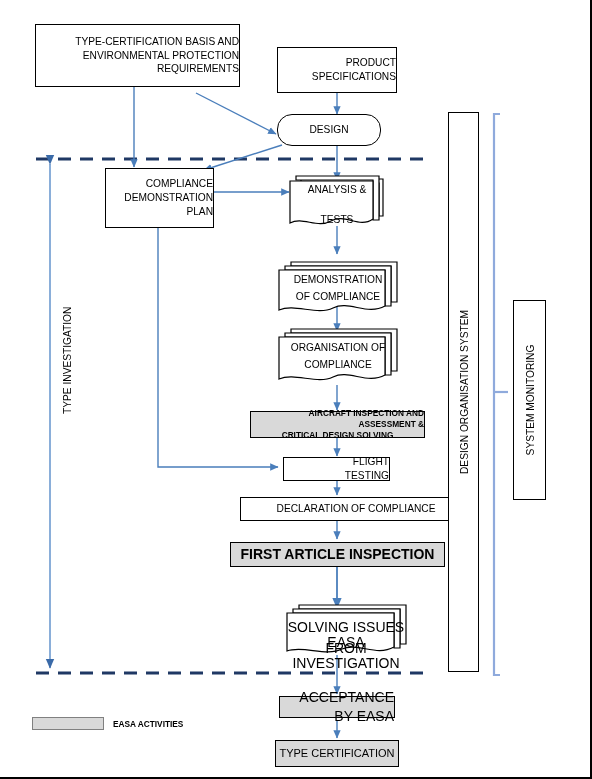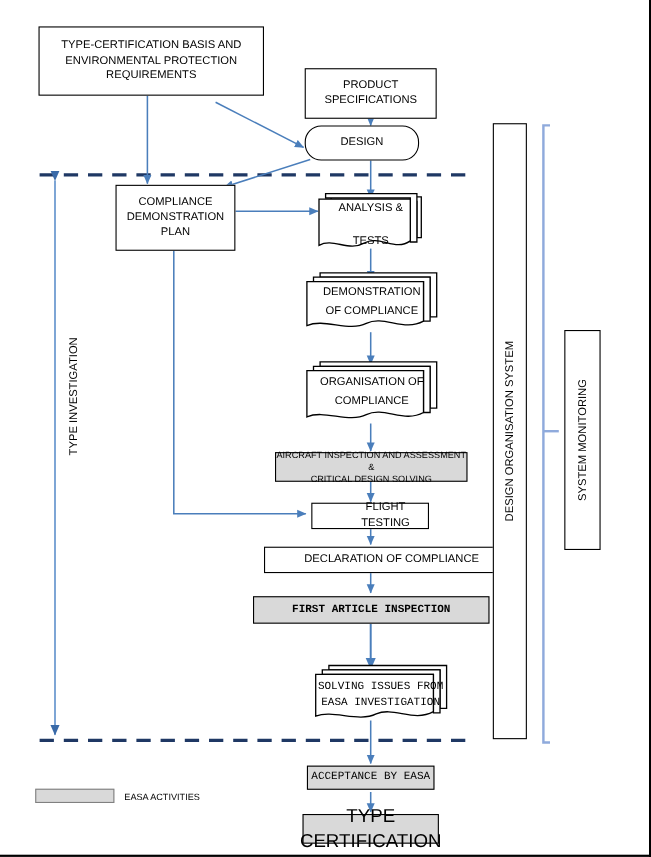--- a/index.html
+++ b/index.html
@@ -24,21 +24,21 @@
     width: 592px;
     height: 779px;
     pointer-events: none;
   }
   .node {
     position: absolute;
     box-sizing: border-box;
     display: flex;
     align-items: center;
     justify-content: center;
-    text-align: center;
+    text-align: right;
     color: #000000;
     line-height: 1.35;
   }
   .rect {
     border: 1.4px solid #000000;
     background: #ffffff;
   }
   .gray {
     border: 1.4px solid #000000;
     background: #d9d9d9;
@@ -73,24 +73,24 @@
     position: absolute;
     color: #000000;
     white-space: nowrap;
   }
   .legend-swatch {
     position: absolute;
     border: 1.2px solid #808080;
     background: #d9d9d9;
     box-sizing: border-box;
   }
-  .fs-small { font-size: 8.3px; }
-  .fs-mid   { font-size: 10px; font-family: Liberation Mono, monospace; }
+  .fs-small { font-size: 8.3px; font-weight: bold; }
+  .fs-mid   { font-size: 14px; }
   .fs-std   { font-size: 10.2px; }
-  .fs-big   { font-size: 17px; }
+  .fs-big   { font-size: 11px; }
   .bold { font-weight: bold; }
 </style>
 </head>
 <body>
 
 <div id="canvas">
 
   <svg id="svg-layer" viewBox="0 0 592 779">
     <defs>
       <marker id="ah" markerWidth="7" markerHeight="7" refX="5.6" refY="3" orient="auto">
@@ -139,21 +139,21 @@
     <line x1="337" y1="720" x2="337" y2="738" stroke="#4a7ebb" stroke-width="1.4" marker-end="url(#ah)"></line>
 
     <polyline points="500,114 494,114 494,675 500,675" fill="none" stroke="#8faadc" stroke-width="2.2"></polyline>
     <line x1="494" y1="392" x2="508" y2="392" stroke="#8faadc" stroke-width="2.2"></line>
   </svg>
 
   <div class="node rect fs-std" style="left:35px; top:24px; width:205px; height:63px;">
     <span>TYPE-CERTIFICATION BASIS AND ENVIRONMENTAL PROTECTION REQUIREMENTS</span>
   </div>
 
-  <div class="node rect fs-std" style="left:277px; top:47px; width:120px; height:46px;margin-top:15px;">
+  <div class="node rect fs-std" style="left:277px; top:47px; width:120px; height:46px;">
     <span>PRODUCT SPECIFICATIONS</span>
   </div>
 
   <div class="node rect fs-std" style="left:277px; top:114px; width:104px; height:32px;border-radius:15px;">
     <span>DESIGN</span>
   </div>
 
   <div class="node rect fs-std" style="left:105px; top:168px; width:109px; height:60px;">
     <span>COMPLIANCE DEMONSTRATION PLAN</span>
   </div>
@@ -161,21 +161,21 @@
   <div class="doc-wrap" style="left:287px; top:172px; width:100px; height:58px;">
     <svg width="100" height="58" viewBox="0 0 100 58">
       <path d="M14,7 H96 V44 H92 V11 H14 Z" fill="#ffffff" stroke="#000000" stroke-width="1.2"></path>
       <path d="M9,4 H92 V48 H86 V8 H9 Z" fill="#ffffff" stroke="#000000" stroke-width="1.2"></path>
       <path d="M3,9 H86 V47 C72,57 58,41 44,49 C30,57 16,44 3,51 Z" fill="#ffffff" stroke="#000000" stroke-width="1.2"></path>
     </svg>
     <div class="doc-text fs-std" style="top:10px;">ANALYSIS &amp;</div>
     <div class="doc-text fs-std" style="top:40px;">TESTS</div>
   </div>
 
-  <div class="doc-wrap" style="left:275px; top:244px; width:126px; height:60px;text-decoration:underline;">
+  <div class="doc-wrap" style="left:275px; top:258px; width:126px; height:60px;text-decoration:underline;">
     <svg width="126" height="60" viewBox="0 0 126 60">
       <path d="M16,4 H122 V44 H116 V8 H16 Z" fill="#ffffff" stroke="#000000" stroke-width="1.2"></path>
       <path d="M10,8 H116 V48 H110 V12 H10 Z" fill="#ffffff" stroke="#000000" stroke-width="1.2"></path>
       <path d="M4,12 H110 V48 C92,58 74,42 58,50 C42,58 20,45 4,52 Z" fill="#ffffff" stroke="#000000" stroke-width="1.2"></path>
     </svg>
     <div class="doc-text fs-std" style="top:14px;">DEMONSTRATION</div>
     <div class="doc-text fs-std" style="top:31px;">OF COMPLIANCE</div>
   </div>
 
   <div class="doc-wrap" style="left:275px; top:325px; width:126px; height:62px;">

